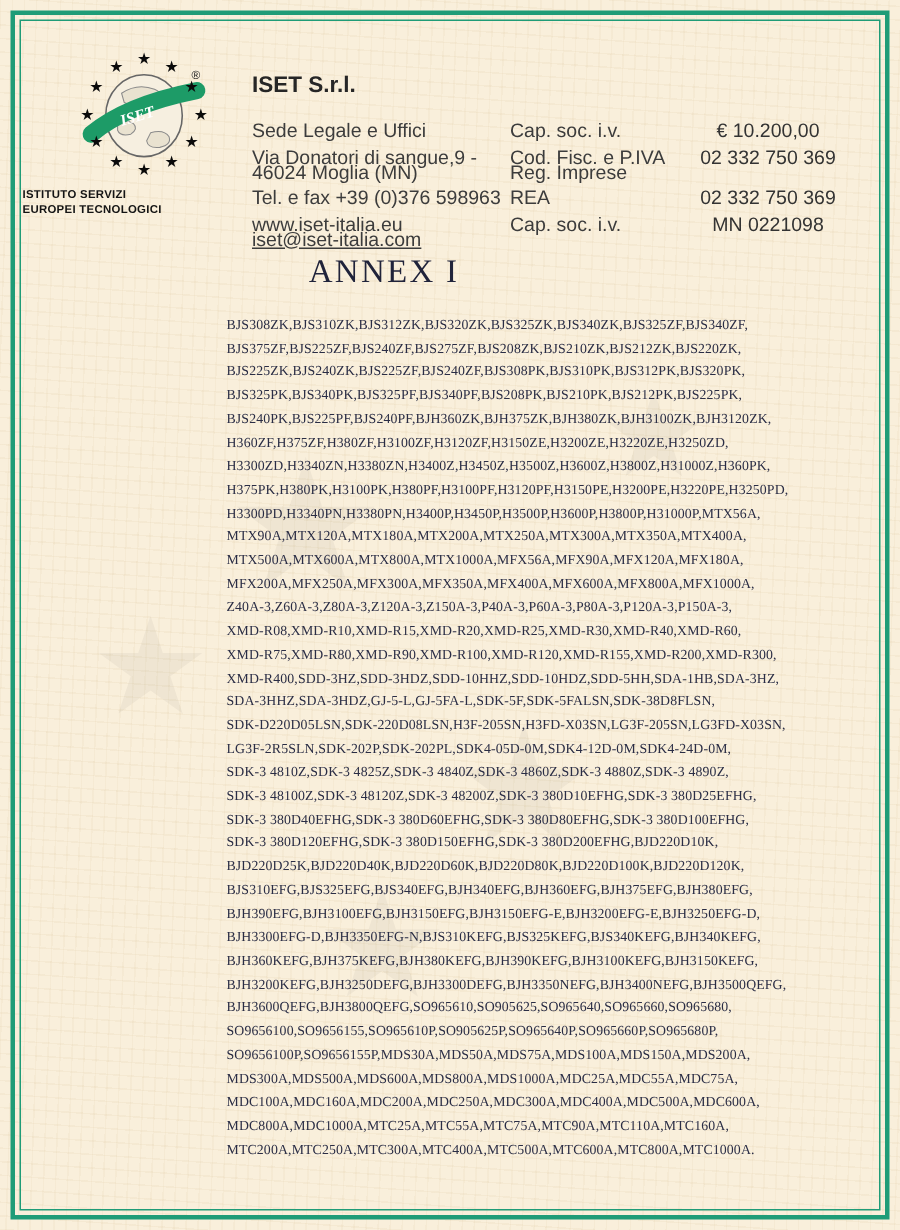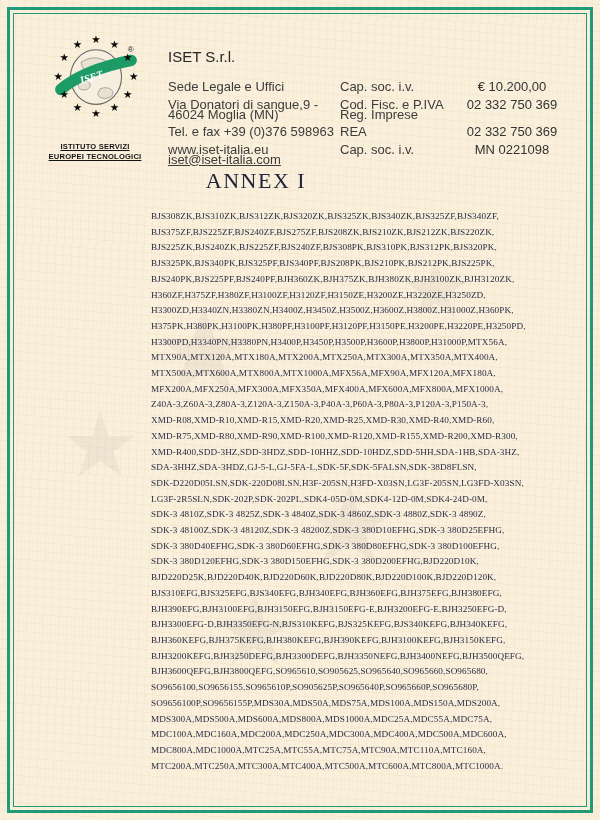--- a/index.html
+++ b/index.html
@@ -11,24 +11,24 @@
       repeating-linear-gradient(4deg, rgba(213,188,143,0.12) 0 1px, rgba(255,255,255,0) 1px 9px);
     font-family:"Liberation Sans", sans-serif;
     color:#2a2a2a;
   }
   .frame-outer{position:absolute;inset:7px;border:3px solid #1f9c77;pointer-events:none;}
   .frame-inner{position:absolute;inset:13px;border:1px solid #1f9c77;pointer-events:none;}
   .watermark-star{position:absolute;color:rgba(60,60,60,0.05);pointer-events:none;line-height:1;}
 
   .logo-wrap{position:absolute;left:52px;top:33px;width:88px;height:90px;}
   .institute-name{
-    position:absolute;left:15px;top:142px;width:160px;text-align:center;
-    font-size:7.6px;font-weight:bold;letter-spacing:0.2px;color:#141414;line-height:9.5px;text-decoration:underline;
+    position:absolute;left:15px;top:125px;width:160px;
+    font-size:7.6px;font-weight:bold;letter-spacing:0.2px;color:#141414;line-height:9.5px;
   }
-  .company-name{position:absolute;left:168px;top:48px;font-size:15px;color:#262626;}
+  .company-name{position:absolute;left:168px;top:48px;font-size:15px;color:#262626;font-weight:bold;}
   .info-grid{position:absolute;left:168px;top:82px;width:410px;font-size:13px;color:#3c3c3c;}
   .info-row{display:grid;grid-template-columns:172px 106px auto;margin-bottom:7.5px;line-height:10px;}
   .info-row .val{color:#333;text-align:center;}
   .email-link{text-decoration:underline;margin-top:42px;}
 
   .annex-title{
     position:absolute;left:0;top:168px;width:512px;text-align:center;
     font-family:"Liberation Serif", serif;font-size:22px;letter-spacing:1.5px;color:#20233a;
   }
   .code-block{

